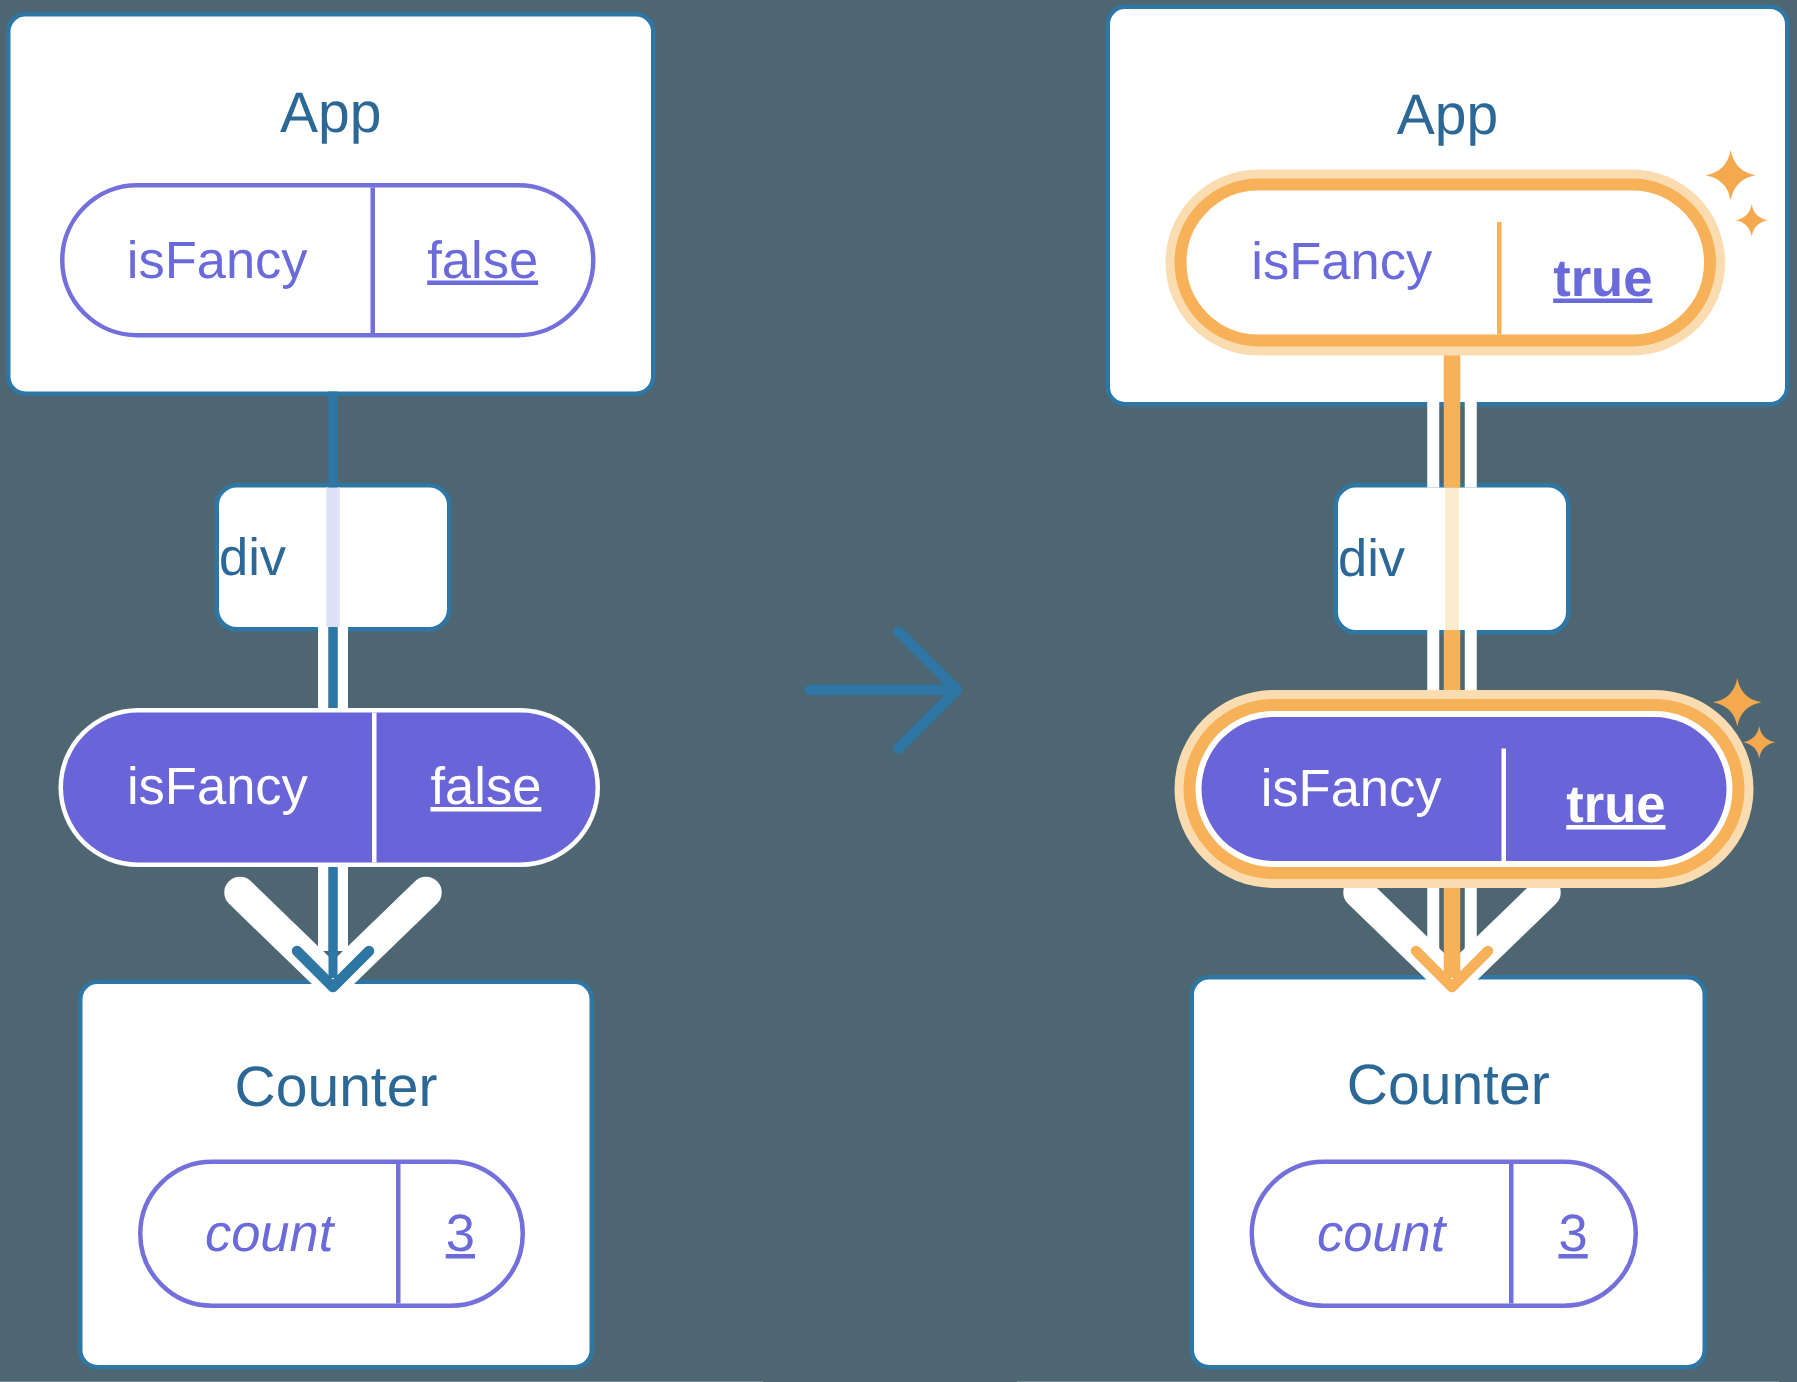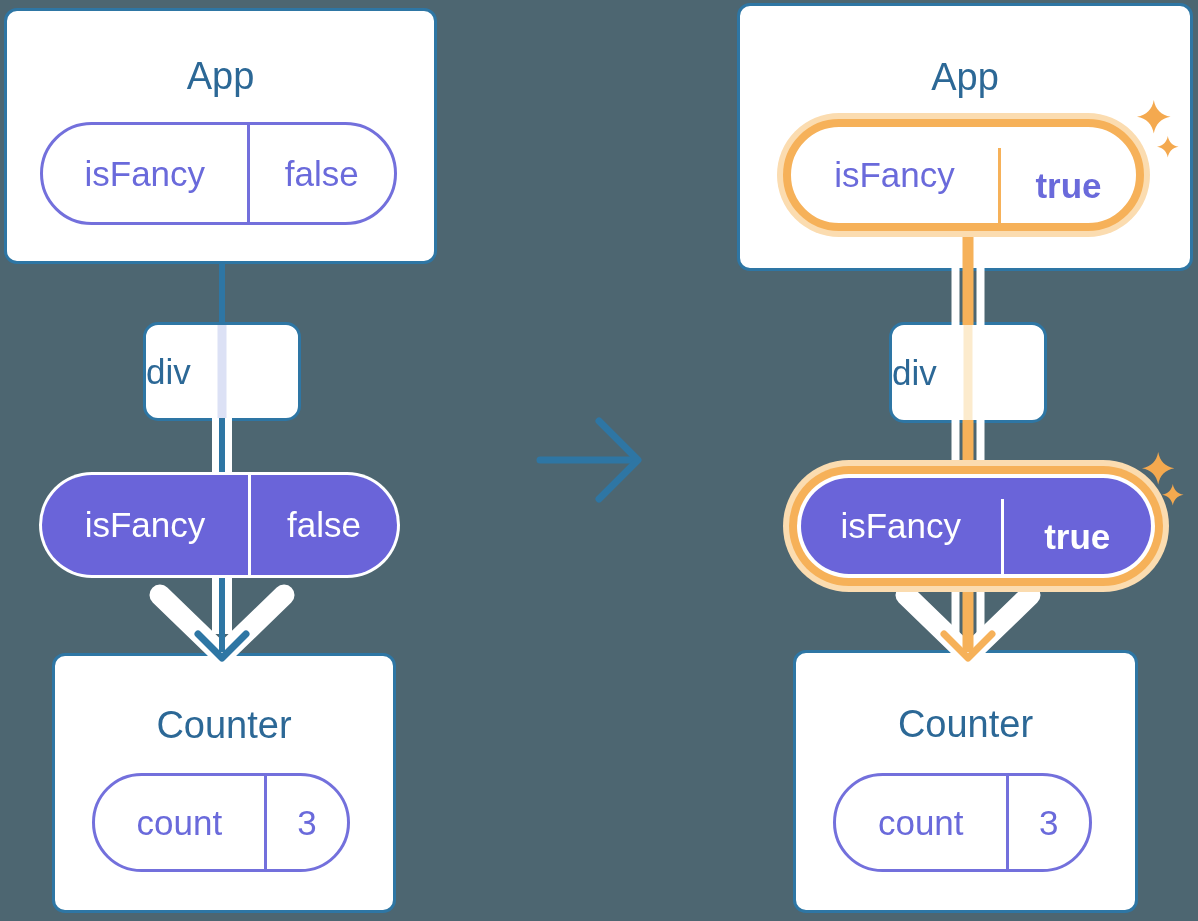--- a/index.html
+++ b/index.html
@@ -49,40 +49,40 @@
   .overlay { position:absolute; left:0; top:0; z-index:2; }
   .pill {
     position:absolute; display:flex; align-items:stretch;
     border-radius:52px; font-size:35px; z-index:3;text-align:right;
   }
   .pill .seg {
     display:flex; align-items:center; justify-content:center;
     overflow:hidden;
   }
   .pill .seg.left { width:58%; }
-  .pill .seg.right { flex:1; }
+  .pill .seg.right { flex:1;text-decoration:underline; }
   .pill.light { background:#fff; border:3px solid var(--purple-border); color:var(--purple-text); }
   .pill.light .seg.right { border-left:3px solid var(--purple-border); }
   .pill.solid {
     background:var(--purple); color:#fff;
     box-shadow:0 0 0 3px #fff;
   }
   .pill.solid .seg.right { border-left:3px solid #fff; }
   .pill.orange-ring {
     background:#fff; color:var(--purple-text);
     border:8px solid var(--orange); border-radius:58px;
     box-shadow:0 0 0 6px var(--orange-light);
   }
   .pill.orange-ring .seg.right { border-left:3px solid var(--orange); }
   .pill.solid.orange-glow {
     border-radius:48px;
     box-shadow:0 0 0 4px #fff, 0 0 0 12px var(--orange), 0 0 0 18px var(--orange-light);
   }
   .bold { font-weight:700;margin-top:21px; }
-  .wide .seg.left { width:67%; }
+  .wide .seg.left { width:67%;font-style:italic; }
 </style>
 </head>
 <body>
 
 <div class="canvas">
 
   <div class="card" style="left:4px; top:8px; width:433px; height:256px;">
     <div class="card-title" style="top:46px;">App</div>
   </div>
 

